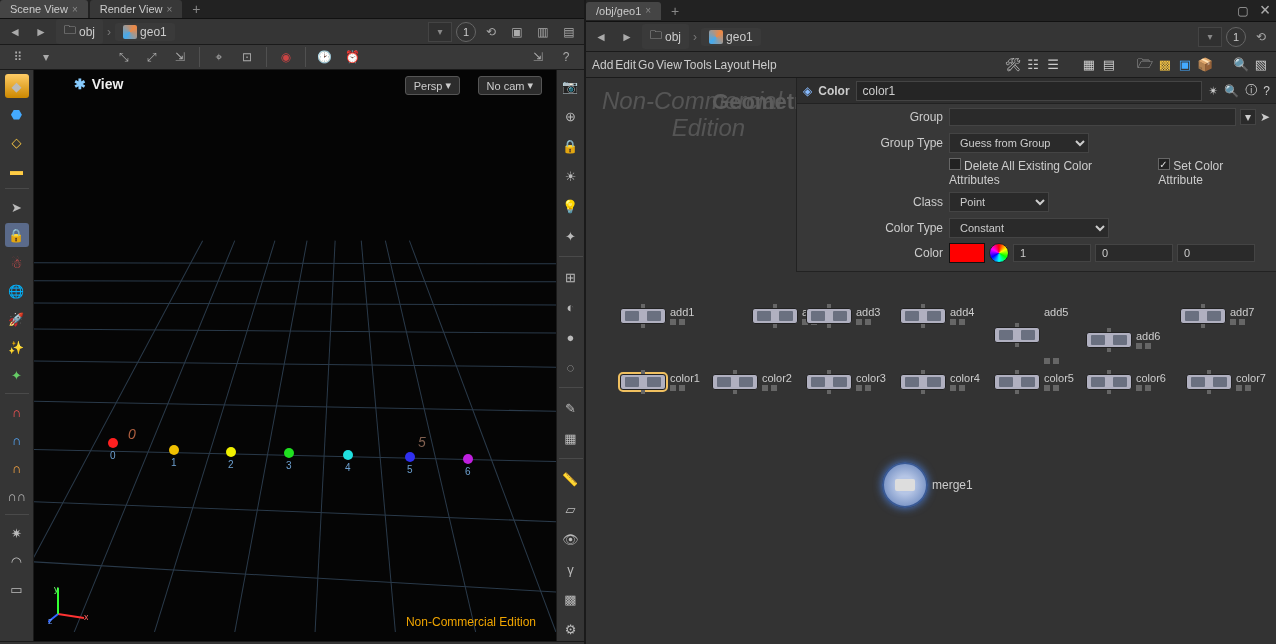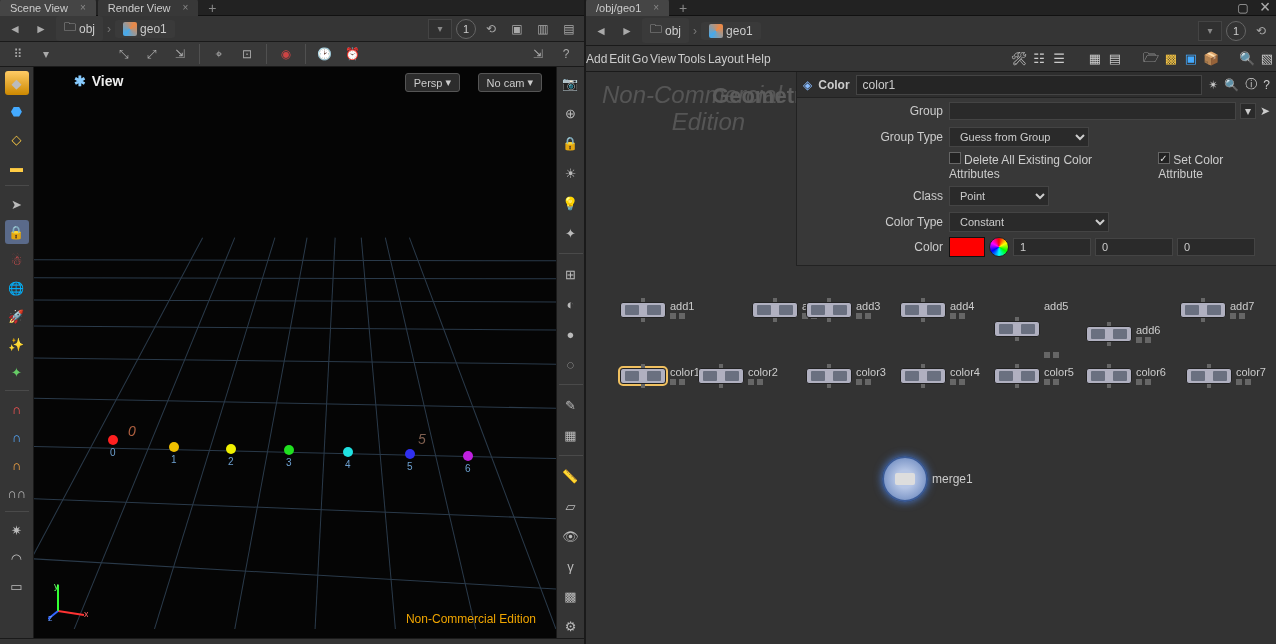--- a/index.html
+++ b/index.html
@@ -4,22 +4,22 @@
 <style>
 * { margin: 0; padding: 0; box-sizing: border-box; font-family: "Segoe UI", Arial, sans-serif; }
 body { background: #2a2a2a; color: #ccc; font-size: 12px; width: 1276px; height: 644px; overflow: hidden; display: flex; }
 
 
 .panel { display: flex; flex-direction: column; background: #2a2a2a; }
 .panel-left { width: 586px; border-right: 2px solid #1a1a1a; }
 .panel-right { flex: 1; }
 
 
-.tabstrip { height: 16px; background: #222; display: flex; align-items: center; border-bottom: 1px solid #111; }
-.tab { padding: 3px 10px; background: #383838; color: #ccc; font-size: 11px; margin-right: 2px; border-top-left-radius: 3px; border-top-right-radius: 3px; display: flex; align-items: center; gap: 12px; }
+.tabstrip { height: 22px; background: #222; display: flex; align-items: center; border-bottom: 1px solid #111; }
+.tab { padding: 3px 10px; background: #383838; color: #ccc; font-size: 11px; margin-right: 2px; border-top-left-radius: 3px; border-top-right-radius: 3px; display: flex; align-items: center; gap: 4px; }
 .tab.active { background: #454545; }
 .tab .x { font-size: 10px; color: #888; }
 .tab-add { padding: 0 8px; color: #888; font-size: 14px; }
 
 
 .navbar { height: 30px; background: #353535; display: flex; align-items: center; padding: 0 4px; gap: 4px; border-bottom: 1px solid #1a1a1a; }
 .nav-btn { width: 22px; height: 22px; display: flex; align-items: center; justify-content: center; color: #aaa; border-radius: 3px; }
 .path-seg { background: #3a3a3a; padding: 2px 8px; border-radius: 3px; display: flex; align-items: center; gap: 3px; font-size: 12px; }
 .nav-spacer { flex: 1; }
 .nav-dd { width: 24px; height: 20px; background: #303030; border: 1px solid #444; color: #888; font-size: 10px; display: flex; align-items: center; justify-content: center; }
@@ -44,21 +44,21 @@
 .vp-dd { position: absolute; top: 6px; background: #2c2c2c; border: 1px solid #555; border-radius: 3px; padding: 2px 8px; font-size: 11px; display: flex; align-items: center; gap: 3px; }
 .vp-grid { position: absolute; inset: 0; }
 .vp-point { position: absolute; width: 10px; height: 10px; border-radius: 50%; }
 .vp-plabel { position: absolute; font-size: 10px; color: #6da0d0; }
 .vp-watermark { position: absolute; right: 20px; bottom: 12px; color: #f0a500; font-size: 12px; }
 .vp-axis { position: absolute; left: 14px; bottom: 14px; }
 .vp-statusbar { height: 12px; background: #353535; border-top: 1px solid #1a1a1a; }
 
 
 .netview-wrap { flex: 1; display: flex; flex-direction: column; position: relative; }
-.menurow { height: 26px; background: #353535; display: flex; align-items: center; padding: 0 0; gap: 2px; border-bottom: 1px solid #1a1a1a; }
+.menurow { height: 26px; background: #353535; display: flex; align-items: center; padding: 0 6px; gap: 2px; border-bottom: 1px solid #1a1a1a; }
 .menurow .mi { font-size: 12px; color: #ccc; }
 .menurow .msp { flex: 1; }
 .menurow .mico { width: 18px; height: 18px; display: flex; align-items: center; justify-content: center; color: #ccc; font-size: 13px; }
 
 
 .param-pane { position: absolute; top: 0; right: 0; width: 480px; background: #383838; border-left: 1px solid #222; border-bottom: 1px solid #222; z-index: 5; }
 .param-head { height: 26px; display: flex; align-items: center; background: #2e2e2e; padding: 0 6px; gap: 6px; border-bottom: 1px solid #222; }
 .param-head .nlabel { font-weight: 600; }
 .param-head input.nodename { flex: 1; background: #252525; border: 1px solid #444; color: #ccc; padding: 2px 6px; font-size: 12px; }
 .param-row { display: flex; align-items: center; min-height: 26px; padding: 2px 6px; gap: 6px; }
@@ -529,21 +529,21 @@
               <div class="io bot"></div>
             </div>
             <div style="display: flex; flex-direction: column;">
               <div class="nlbl">color1</div>
               <div class="flags">
                 <div class="flag"></div>
                 <div class="flag"></div>
               </div>
             </div>
           </div>
-          <div class="node" style="left: 112px; top: 294px;">
+          <div class="node" style="left: 126px; top: 294px;">
             <div class="body">
               <div class="io top"></div>
               <div class="seg"></div>
               <div class="seg"></div>
               <div class="io bot"></div>
             </div>
             <div style="display: flex; flex-direction: column;">
               <div class="nlbl">color2</div>
               <div class="flags">
                 <div class="flag"></div>

